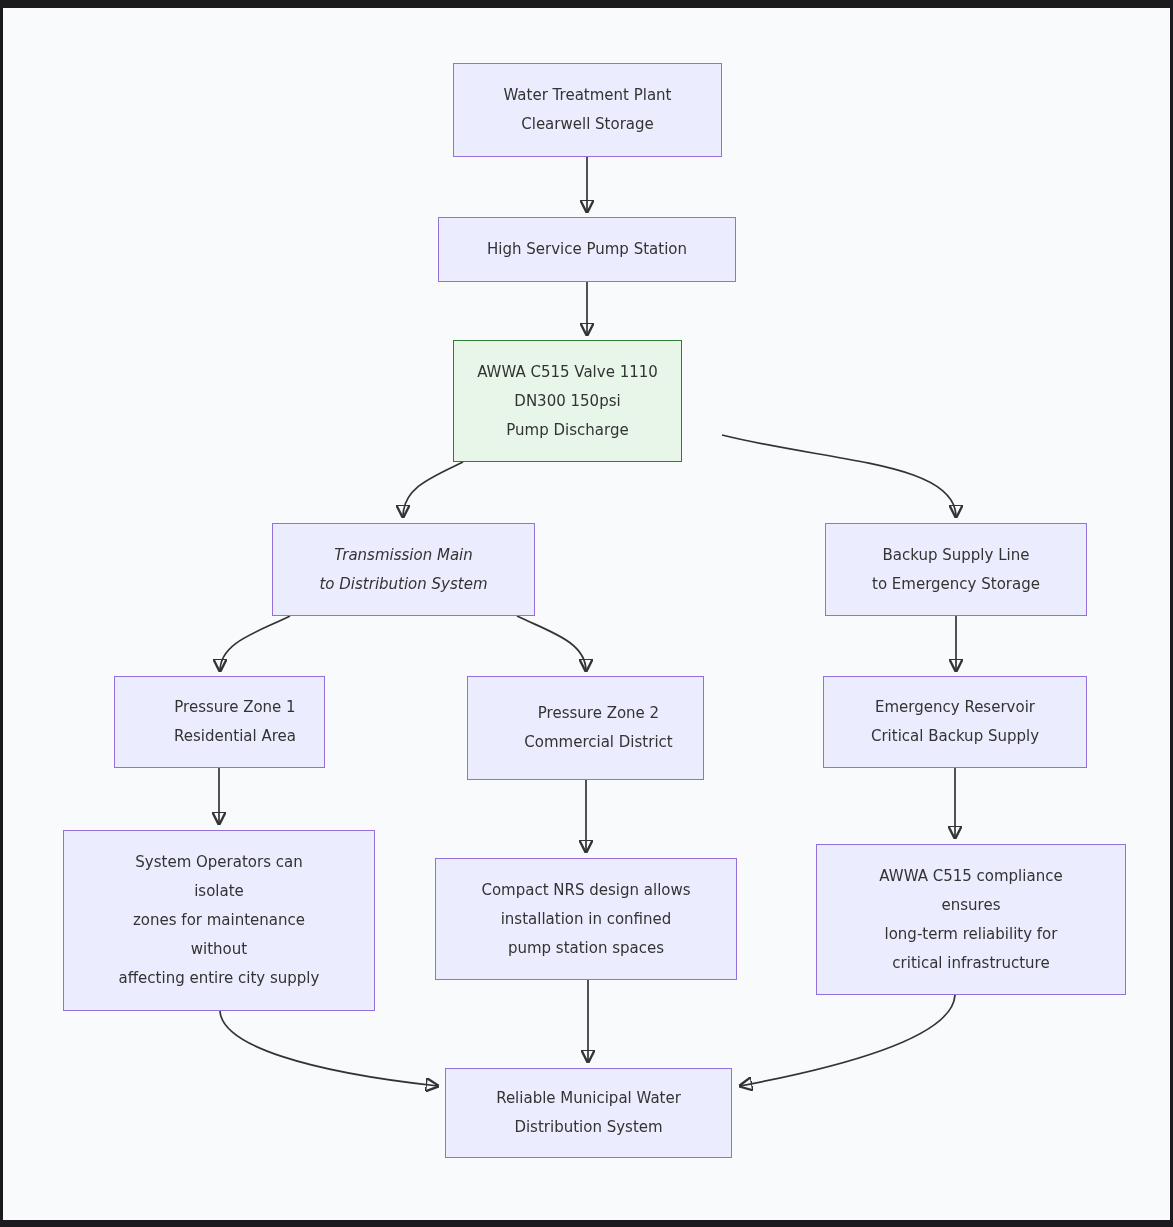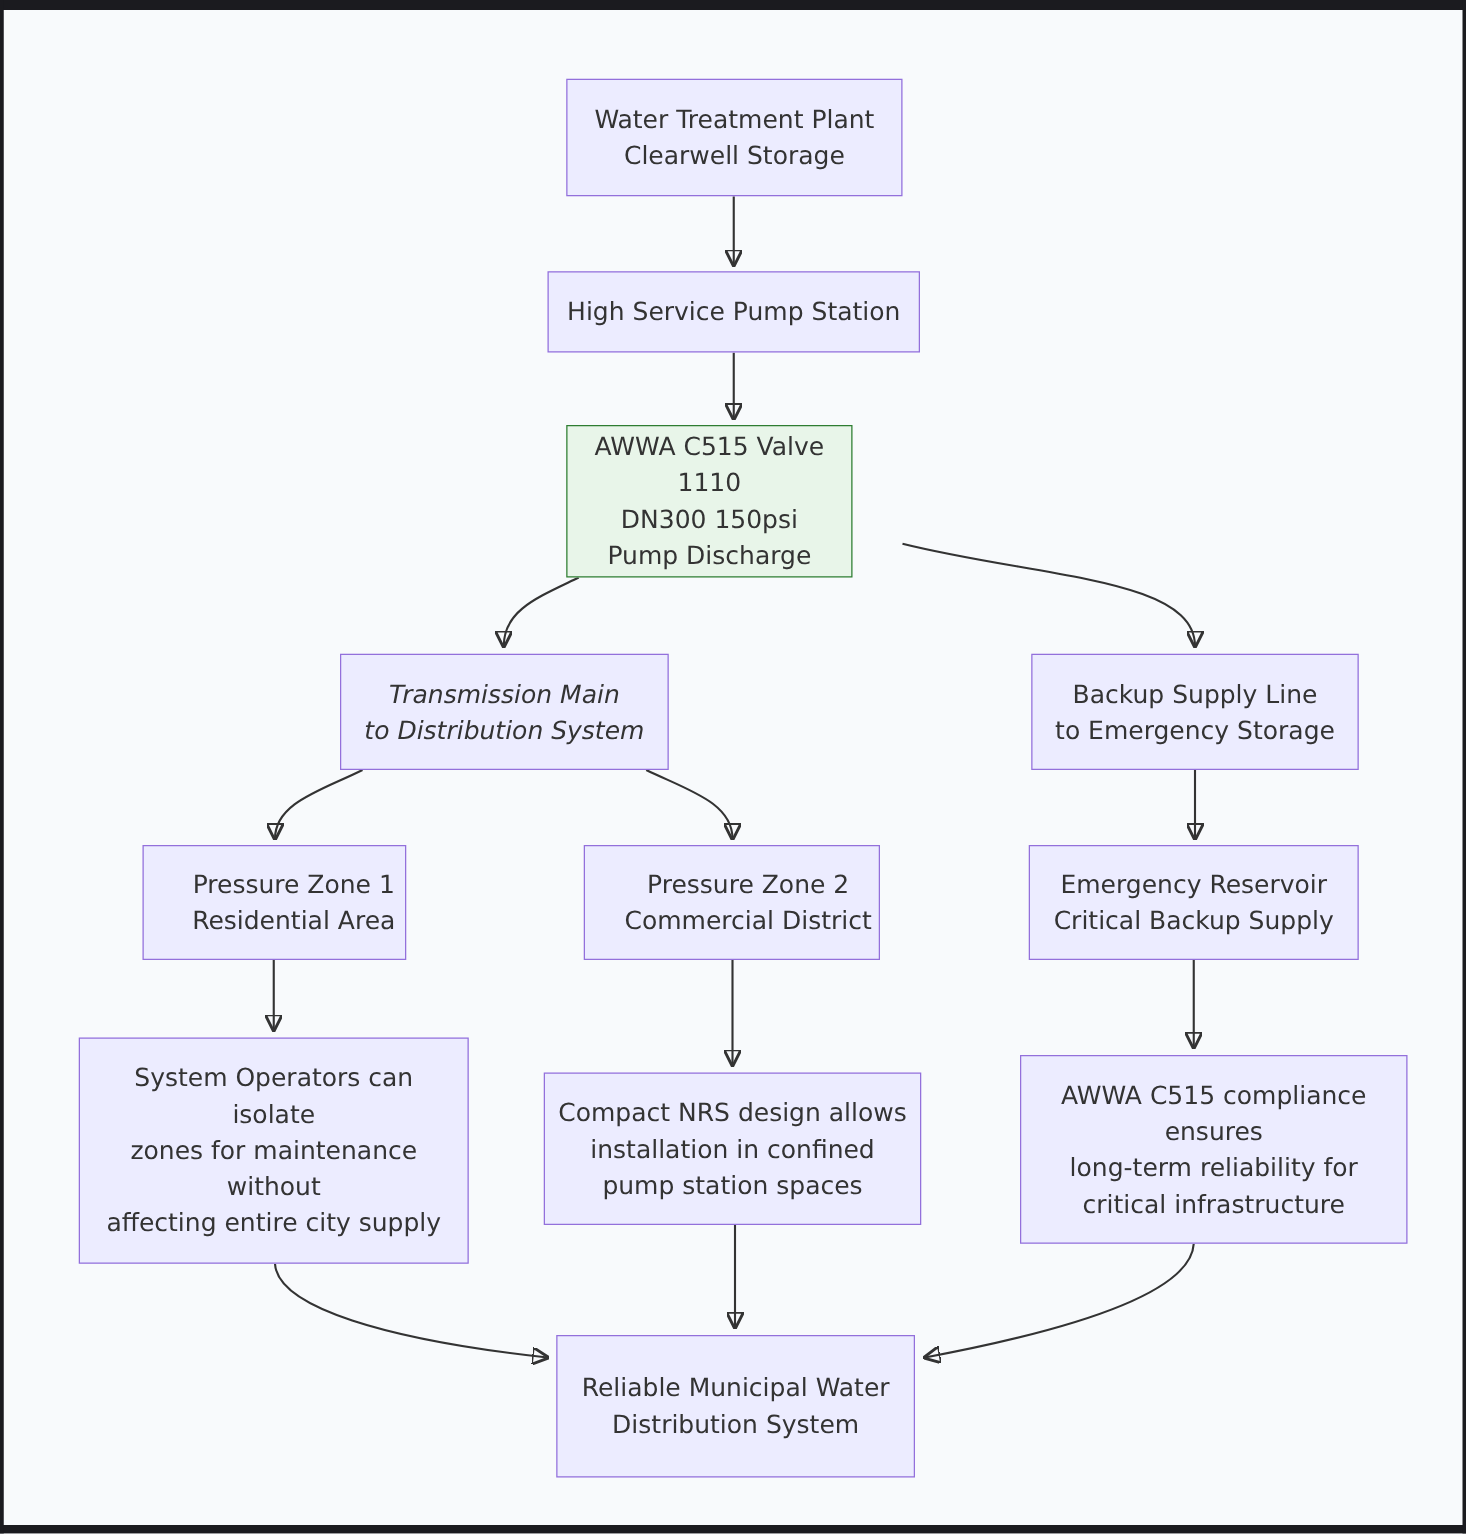--- a/index.html
+++ b/index.html
@@ -33,21 +33,21 @@
     position: absolute;
     z-index: 2;
     background: var(--node-fill);
     border: 1.2px solid var(--node-border);
     color: var(--text);
     display: flex;
     flex-direction: column;
     justify-content: center;
     align-items: center;
     text-align: center;
-    font-size: 20px;
+    font-size: 15px;
     line-height: 29px;
   }
   .node.highlight {
     background: var(--hl-fill);
     border-color: var(--hl-border);
   }
 </style>
 </head>
 <body>
 
@@ -97,21 +97,21 @@
   <div class="node" style="left:825px; top:523px; width:262px; height:93px;">
     <div class="line">Backup Supply Line</div>
     <div class="line">to Emergency Storage</div>
   </div>
 
   <div class="node" style="left:114px; top:676px; width:211px; height:92px;padding-left:31px;">
     <div class="line">Pressure Zone 1</div>
     <div class="line">Residential Area</div>
   </div>
 
-  <div class="node" style="left:467px; top:676px; width:237px; height:92px;padding-left:26px;">
+  <div class="node" style="left:467px; top:676px; width:237px; height:104px;padding-left:26px;">
     <div class="line">Pressure Zone 2</div>
     <div class="line">Commercial District</div>
   </div>
 
   <div class="node" style="left:823px; top:676px; width:264px; height:92px;justify-content:center;">
     <div class="line">Emergency Reservoir</div>
     <div class="line">Critical Backup Supply</div>
   </div>
 
   <div class="node" style="left:63px; top:830px; width:312px; height:181px;">
@@ -128,21 +128,21 @@
     <div class="line">pump station spaces</div>
   </div>
 
   <div class="node" style="left:800px; top:844px; width:310px; height:151px;margin-left:16px;">
     <div class="line">AWWA C515 compliance</div>
     <div class="line">ensures</div>
     <div class="line">long-term reliability for</div>
     <div class="line">critical infrastructure</div>
   </div>
 
-  <div class="node" style="left:445px; top:1068px; width:287px; height:114px;">
+  <div class="node" style="left:445px; top:1068px; width:287px; height:90px;">
     <div class="line">Reliable Municipal Water</div>
     <div class="line">Distribution System</div>
   </div>
 
   <div class="frame top"></div>
   <div class="frame bottom"></div>
   <div class="frame left"></div>
   <div class="frame right"></div>
 
 </div>

